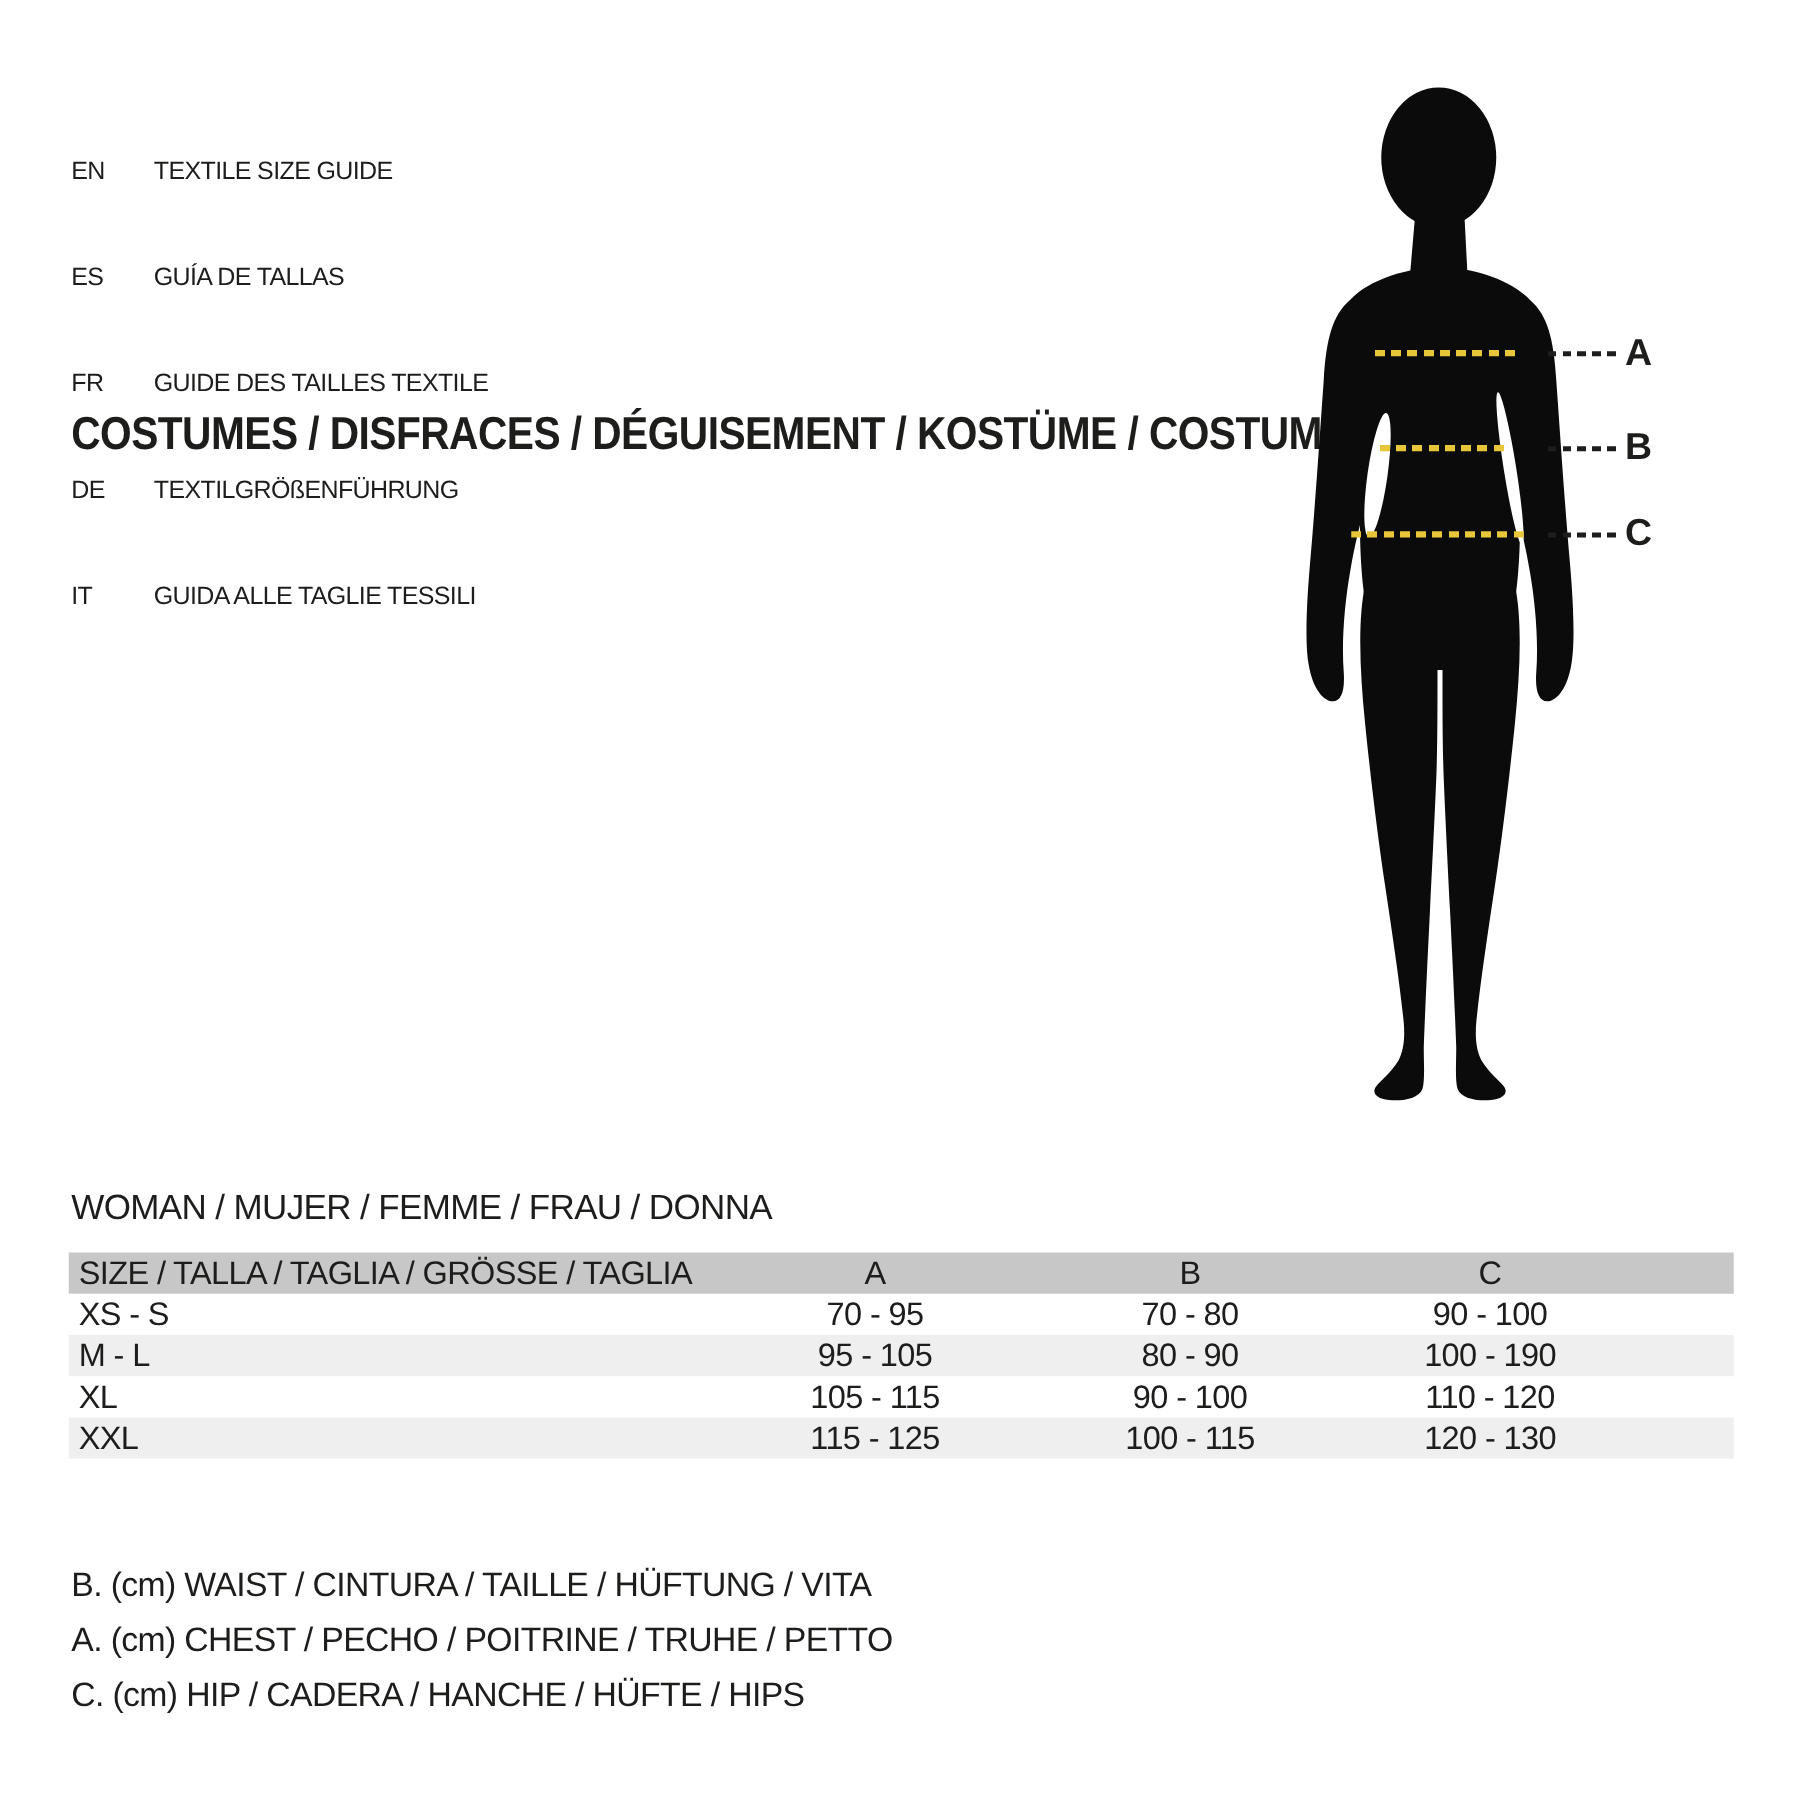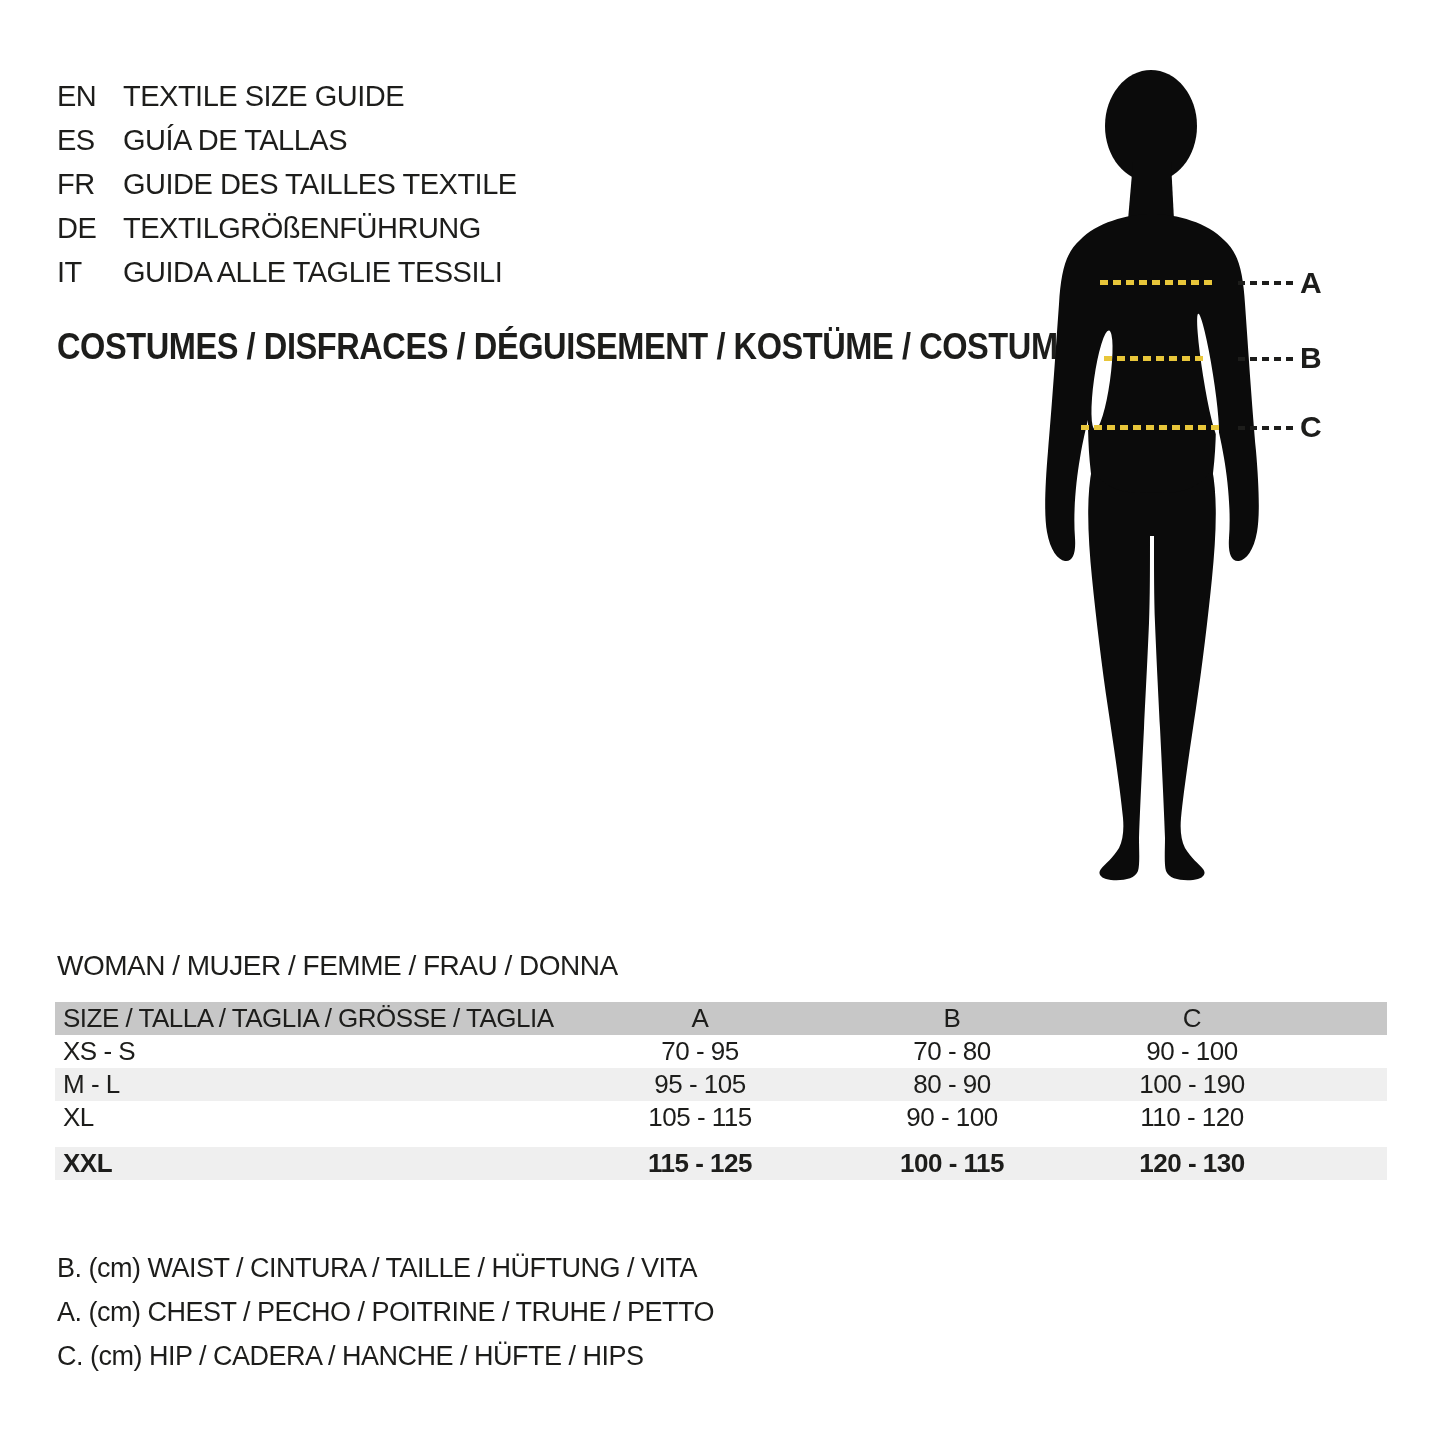--- a/index.html
+++ b/index.html
@@ -12,21 +12,21 @@
   *{box-sizing:border-box;margin:0;padding:0;}
   body{background:#f4f4f4;font-family:"Liberation Sans","DejaVu Sans",sans-serif;}
   .page{
     position:relative;width:1445px;height:1444px;background:var(--page_bg);
     color:var(--ink);overflow:hidden;margin:0 auto;
     font-family:"Liberation Sans","DejaVu Sans",sans-serif;
     letter-spacing:-0.5px;
   }
   
   .lang-list{position:absolute;left:57px;top:74px;}
-  .lang-row{display:flex;height:44px;align-items:center;font-size:29px;font-weight:400;}
+  .lang-row{display:flex;height:44px;align-items:center;font-size:20px;font-weight:400;margin-top:41px;}
   .lang-code{width:66px;flex:0 0 66px;}
   
   .category-heading{
     position:absolute;left:57px;top:326px;font-size:37px;font-weight:700;
     white-space:nowrap;transform:scaleX(0.88);transform-origin:left center;
     letter-spacing:-0.5px;
   }
   
   .figure-svg{position:absolute;left:1032px;top:66px;width:240px;height:822px;}
   .dash-yellow{
@@ -179,21 +179,21 @@
       <span class="c colA">95 - 105</span>
       <span class="c colB">80 - 90</span>
       <span class="c colC">100 - 190</span>
     </div>
     <div class="trow" style="top:99px;">
       <span class="c lbl">XL</span>
       <span class="c colA">105 - 115</span>
       <span class="c colB">90 - 100</span>
       <span class="c colC">110 - 120</span>
     </div>
-    <div class="trow alt" style="top:145px;font-weight:bold;">
+    <div class="trow alt" style="top:132px;">
       <span class="c lbl">XXL</span>
       <span class="c colA">115 - 125</span>
       <span class="c colB">100 - 115</span>
       <span class="c colC">120 - 130</span>
     </div>
   </div>
 
   <div class="notes">
     <div class="note-line">B. (cm) WAIST / CINTURA / TAILLE / HÜFTUNG / VITA</div>
     <div class="note-line">A. (cm) CHEST / PECHO / POITRINE / TRUHE / PETTO</div>

